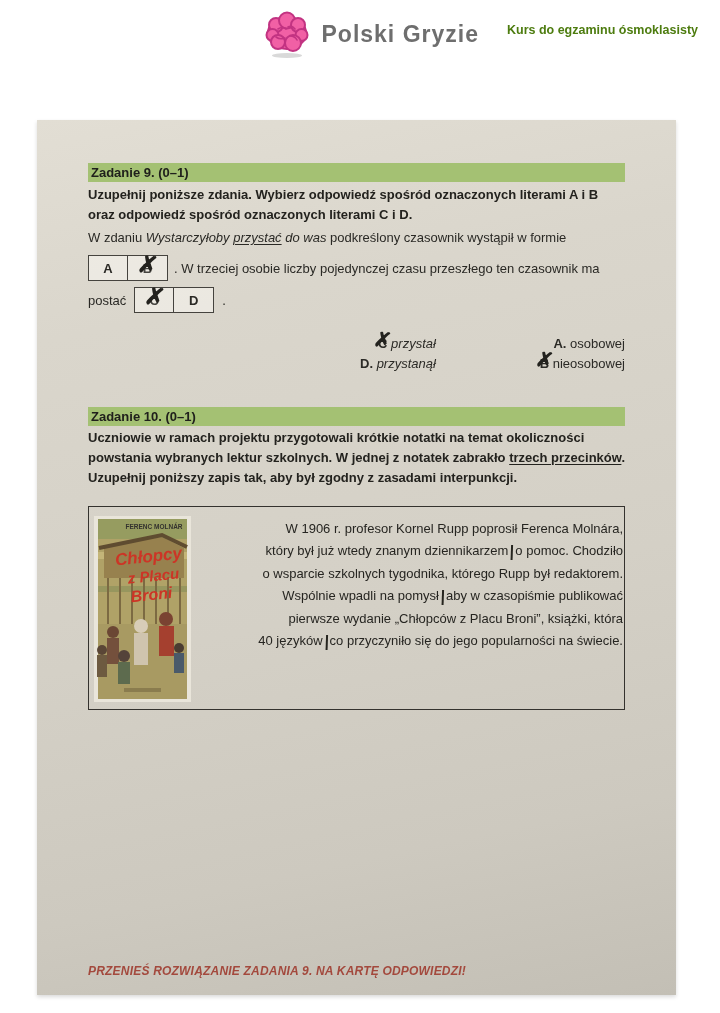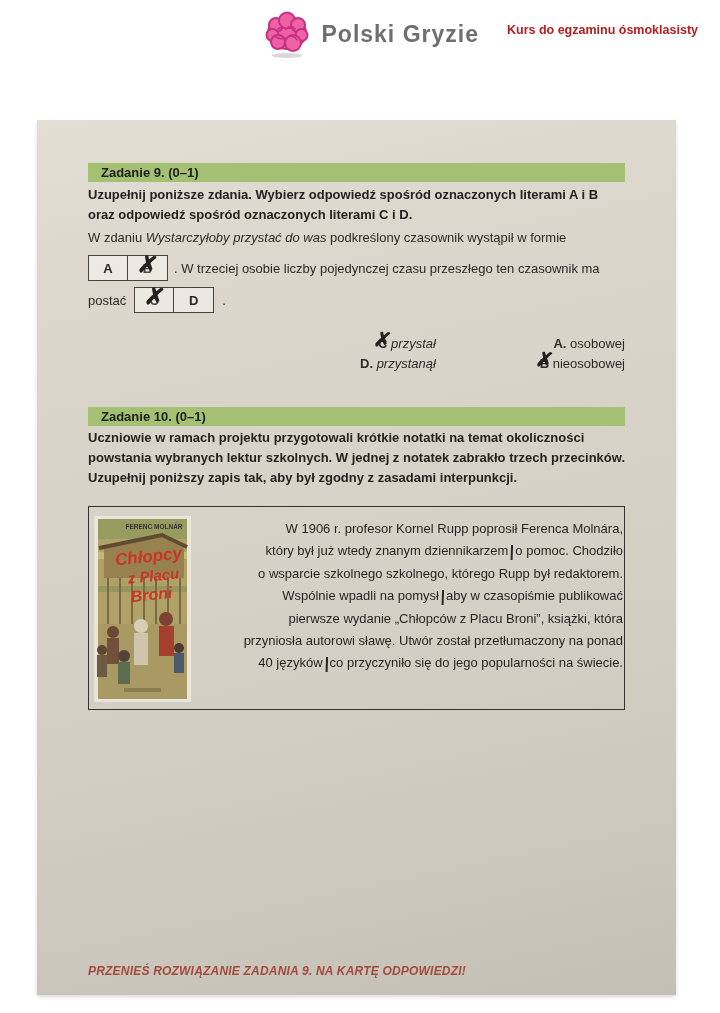--- a/index.html
+++ b/index.html
@@ -16,42 +16,42 @@
   
   .brand {
     position:absolute; top:9px; right:22px;
     display:flex; align-items:center; gap:12px;
   }
   .brand-text { display:flex; flex-direction:row;gap:28px; }
   .brand-name {
     font-size:23px; font-weight:700; color:#6e6e6e; letter-spacing:1px;
   }
   .brand-tagline {
-    font-size:12.5px; font-weight:700; color:#b91c1c; margin-top:2px;
+    font-size:12.5px; font-weight:700; color:#4d7c0f; margin-top:2px;
   }
 
   
   .photo {
     position:absolute; left:37px; top:120px; width:639px; height:875px;
     background:linear-gradient(168deg,#e2ded4 0%, #dad6cc 22%, #d4d0c6 55%, #cdc9bf 80%, #c3bfb5 100%);
     box-shadow:0 2px 4px rgba(0,0,0,0.15);
     overflow:hidden;
   }
   .col { position:absolute; left:51px; width:537px; }
 
   .task-bar {
     background:#a4c173;
     height:19px; line-height:19px;
     font-size:13px; font-weight:700; color:#20201c;
-    padding-left:13px;
+    padding-left:3px;
   }
   .instr { font-size:13px; font-weight:700; line-height:20px; color:#23221e; }
   .body-line { font-size:13px; line-height:19px; color:#2a2925; }
   .it { font-style:italic; }
-  .ul { text-underline-offset:2px; }
+  .ul { text-decoration:underline; text-underline-offset:2px; }
 
   
   .ansrow { display:flex; align-items:center; font-size:13px; color:#2a2925; }
   .boxpair { display:flex; }
   .abox {
     width:40px; height:26px;
     border:1.5px solid #45433e;
     background:rgba(250,248,242,0.55);
     display:flex; align-items:center; justify-content:center;
     font-size:13px; font-weight:700; color:#2a2925;
@@ -228,23 +228,22 @@
         <text x="55" y="46" font-size="17" transform="rotate(-6 55 46)">Chłopcy</text>
         <text x="60" y="65" font-size="15" transform="rotate(-6 60 65)">z Placu</text>
         <text x="58" y="84" font-size="16" transform="rotate(-6 58 84)">Broni</text>
       </g>
       <rect x="30" y="172" width="37" height="4" fill="#8a7c4e"></rect>
     </svg>
 
     <div class="note-text">
       <div class="note-line note-indent">W 1906 r. profesor Kornel Rupp poprosił Ferenca Molnára,</div>
       <div class="note-line"><span>który był już wtedy znanym dziennikarzem</span><span class="pen-mark"></span><span>o pomoc. Chodziło</span></div>
-      <div class="note-line">o wsparcie szkolnego szkolnego, którego Rupp był redaktorem.</div>
+      <div class="note-line">o wsparcie szkolnych tygodnika, którego Rupp był redaktorem.</div>
       <div class="note-line"><span>Wspólnie wpadli na pomysł</span><span class="pen-mark"></span><span>aby w czasopiśmie publikować</span></div>
       <div class="note-line">pierwsze wydanie „Chłopców z Placu Broni”, książki, która</div>
-      <div class="note-line">przyniosła autorowi sławę. Utwór został przetłumaczony na ponad</div>
       <div class="note-line"><span>40 języków</span><span class="pen-mark"></span><span>co przyczyniło się do jego popularności na świecie.</span></div>
     </div>
   </div>
 
   <div class="transfer col" style="top:844px;">PRZENIEŚ ROZWIĄZANIE ZADANIA 9. NA KARTĘ ODPOWIEDZI!</div>
 
 </div>
 
 </body></html>

